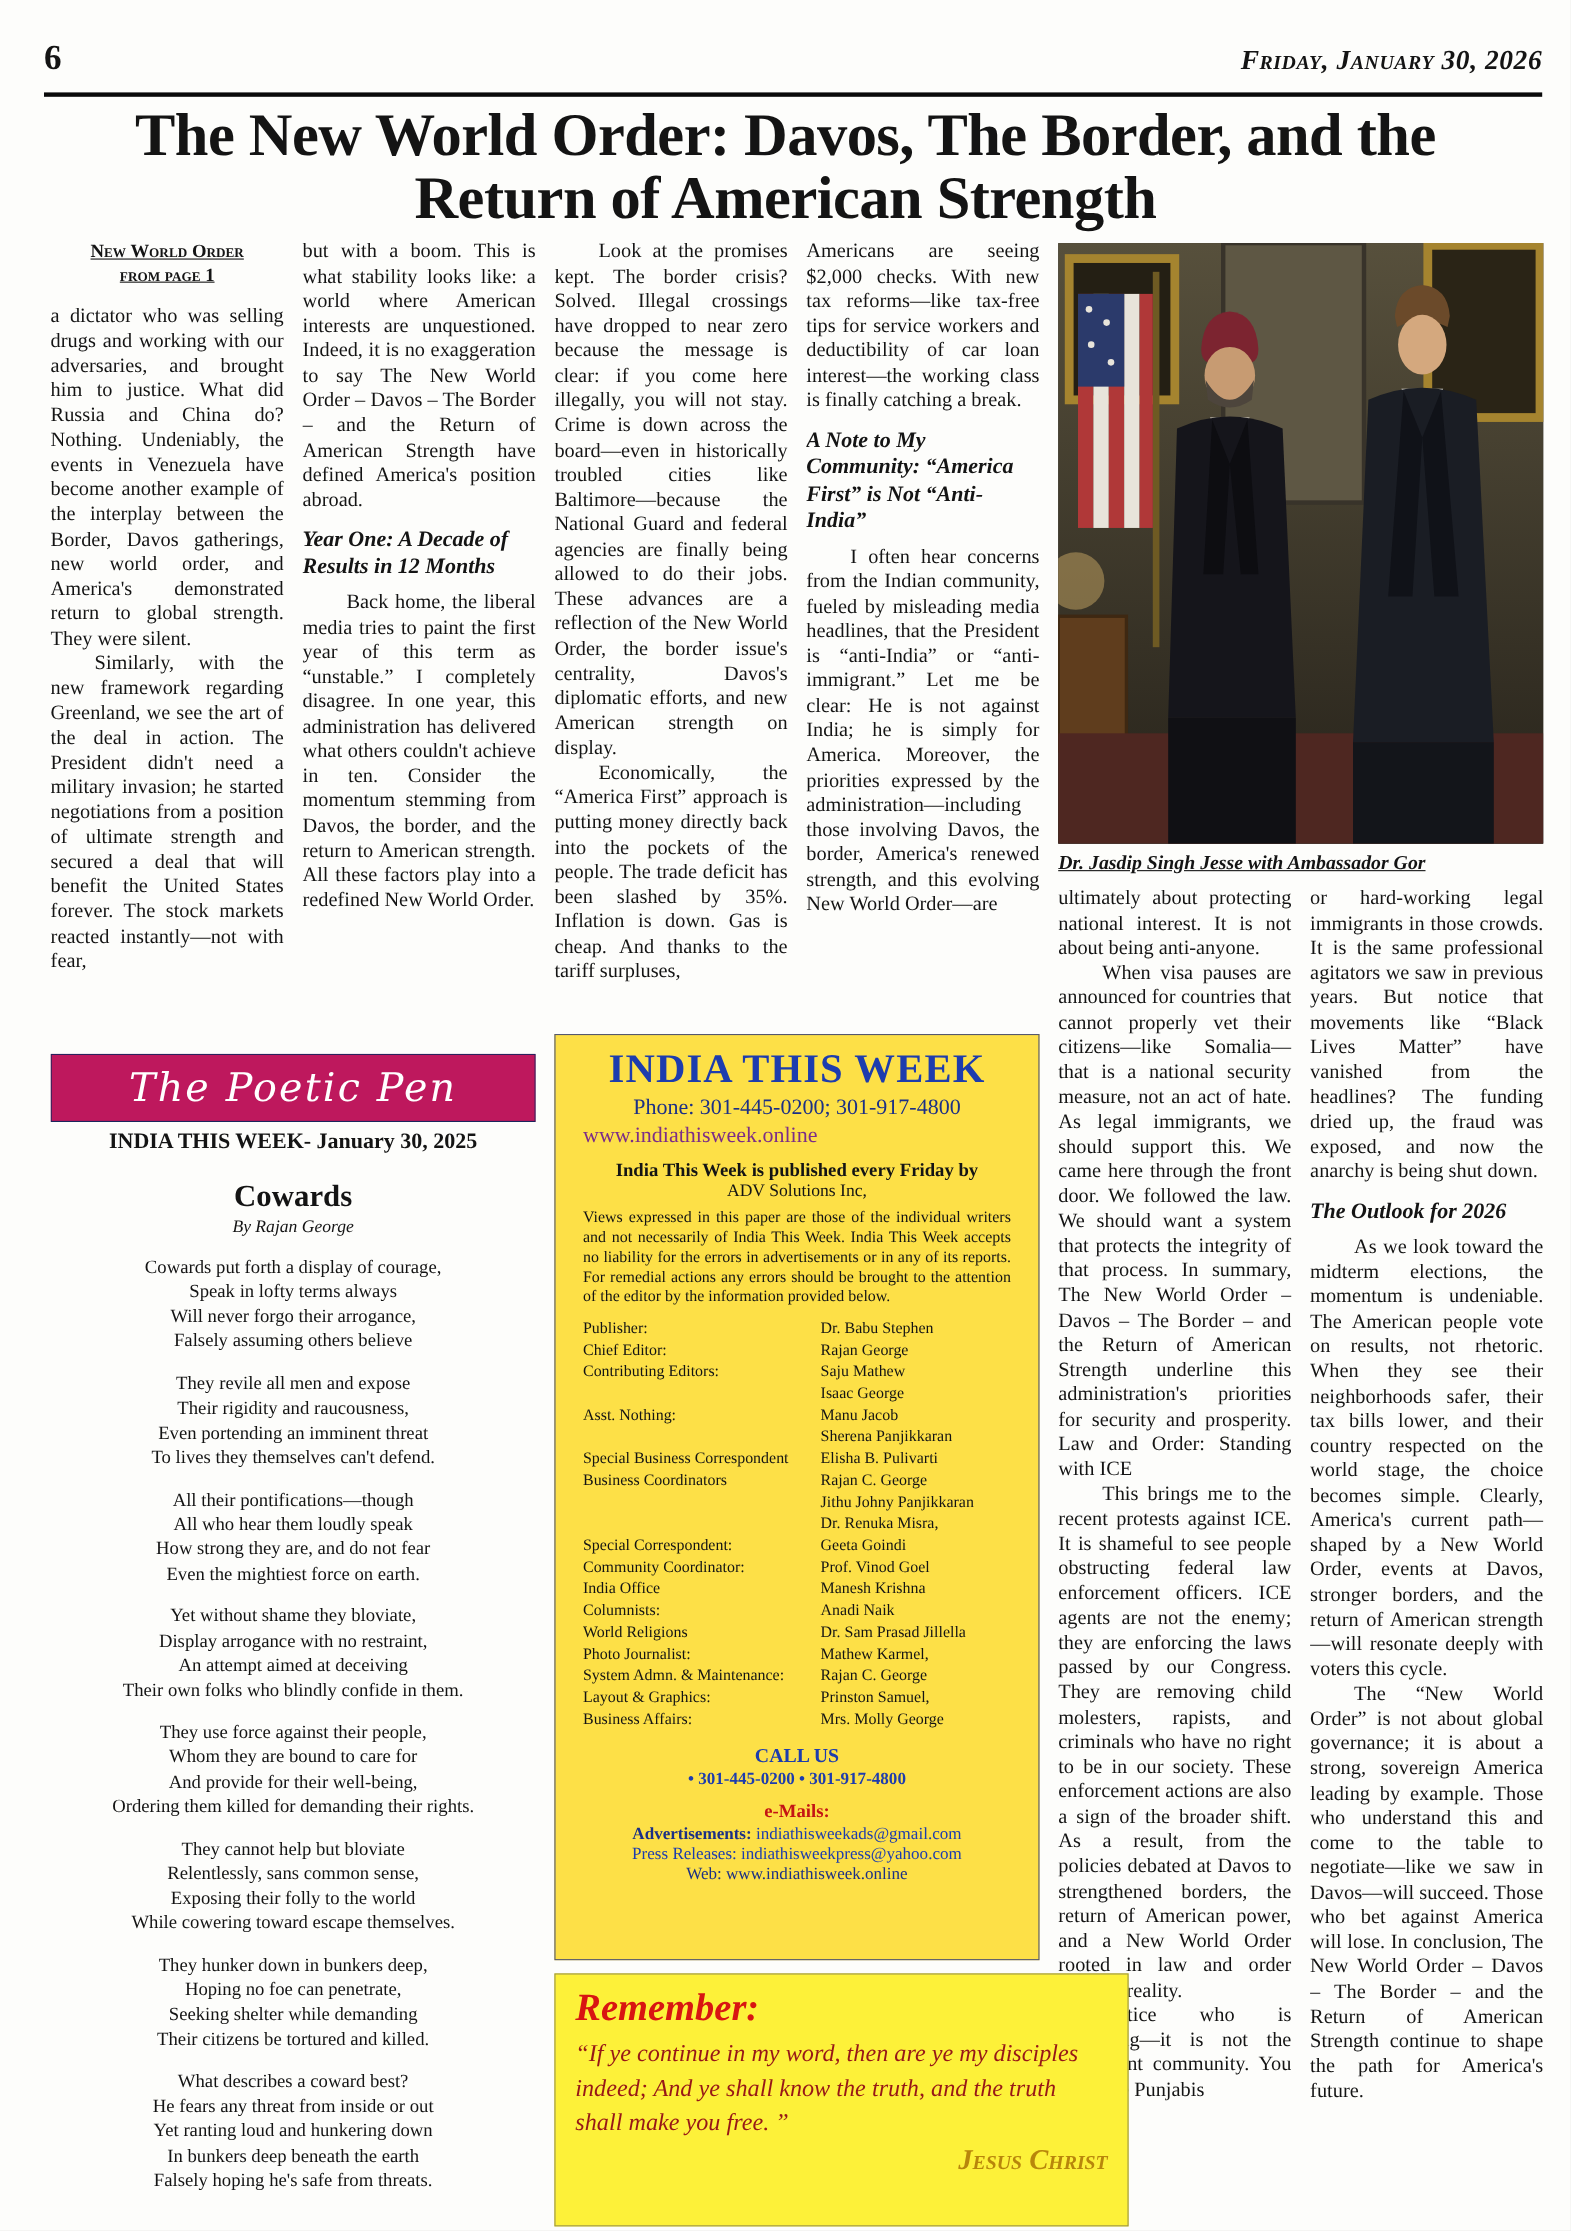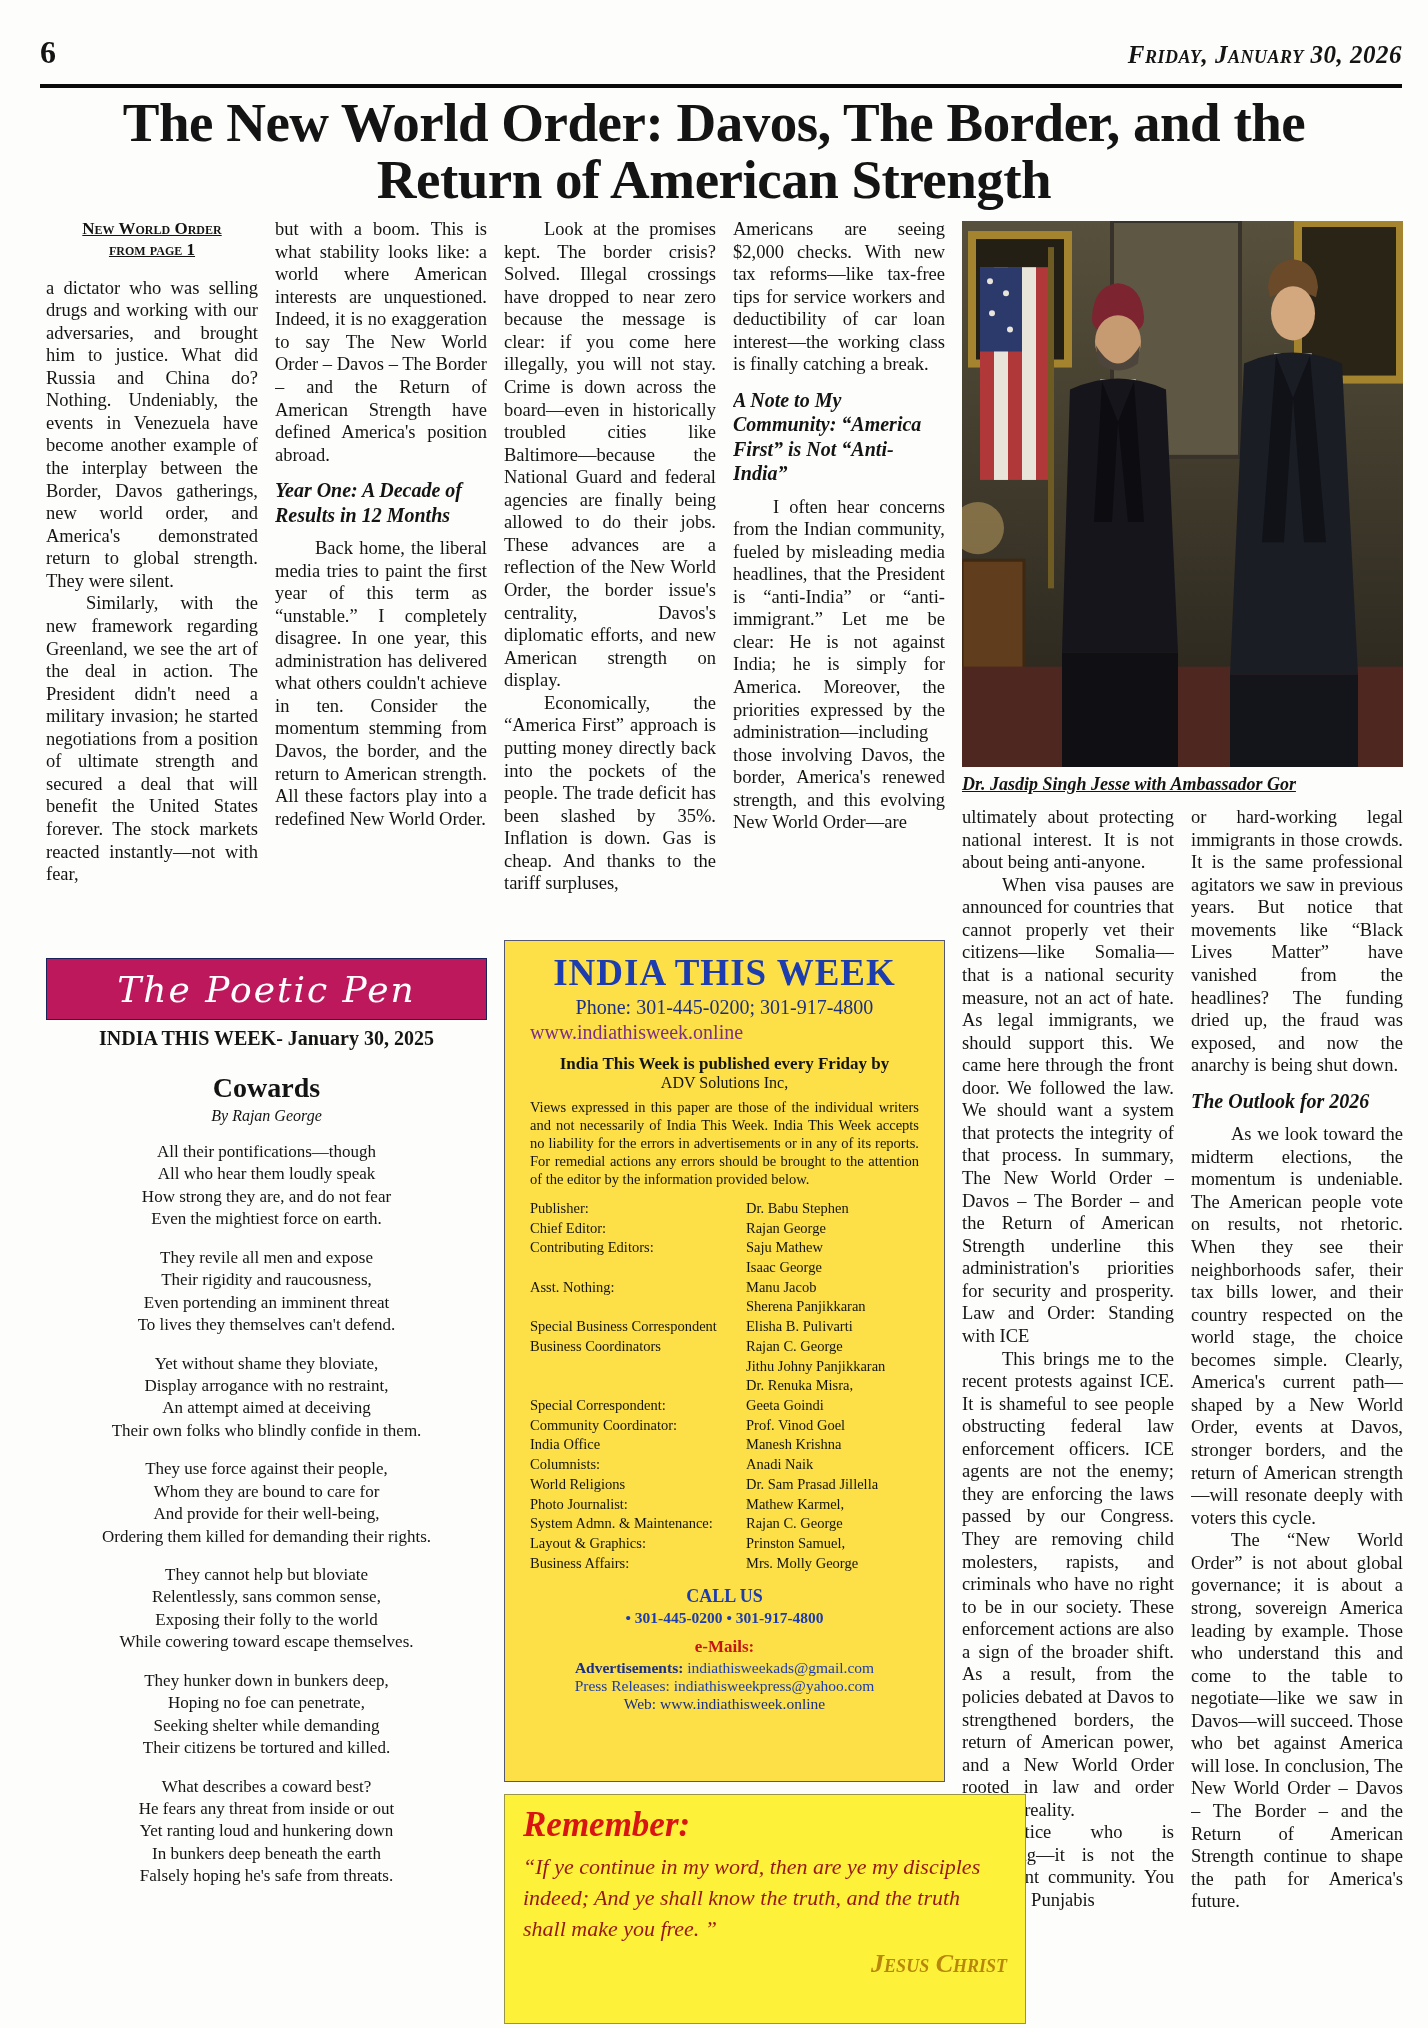--- a/index.html
+++ b/index.html
@@ -188,28 +188,32 @@
     <p class="indent">The “New World Order” is not about global governance; it is about a strong, sovereign America leading by example. Those who understand this and come to the table to negotiate—like we saw in Davos—will succeed. Those who bet against America will lose. In conclusion, The New World Order – Davos – The Border – and the Return of American Strength continue to shape the path for America's future.</p>
   </div>
 
   <div class="poetic">
     <div class="poetic-banner">
       <span class="script">The Poetic Pen</span>
     </div>
     <div class="poetic-sub">INDIA THIS WEEK- January 30, 2025</div>
     <div class="poem-title">Cowards</div>
     <div class="poem-by">By Rajan George</div>
+    <div class="stanza">Cowards put forth a display of courage,
+Speak in lofty terms always
+Will never forgo their arrogance,
+Falsely assuming others believe</div>
+    <div class="stanza">They revile all men and expose
+Their rigidity and raucousness,
+Even portending an imminent threat
+To lives they themselves can't defend.</div>
     <div class="stanza">All their pontifications—though
 All who hear them loudly speak
 How strong they are, and do not fear
 Even the mightiest force on earth.</div>
-    <div class="stanza">They revile all men and expose
-Their rigidity and raucousness,
-Even portending an imminent threat
-To lives they themselves can't defend.</div>
     <div class="stanza">Yet without shame they bloviate,
 Display arrogance with no restraint,
 An attempt aimed at deceiving
 Their own folks who blindly confide in them.</div>
     <div class="stanza">They use force against their people,
 Whom they are bound to care for
 And provide for their well-being,
 Ordering them killed for demanding their rights.</div>
     <div class="stanza">They cannot help but bloviate
 Relentlessly, sans common sense,

